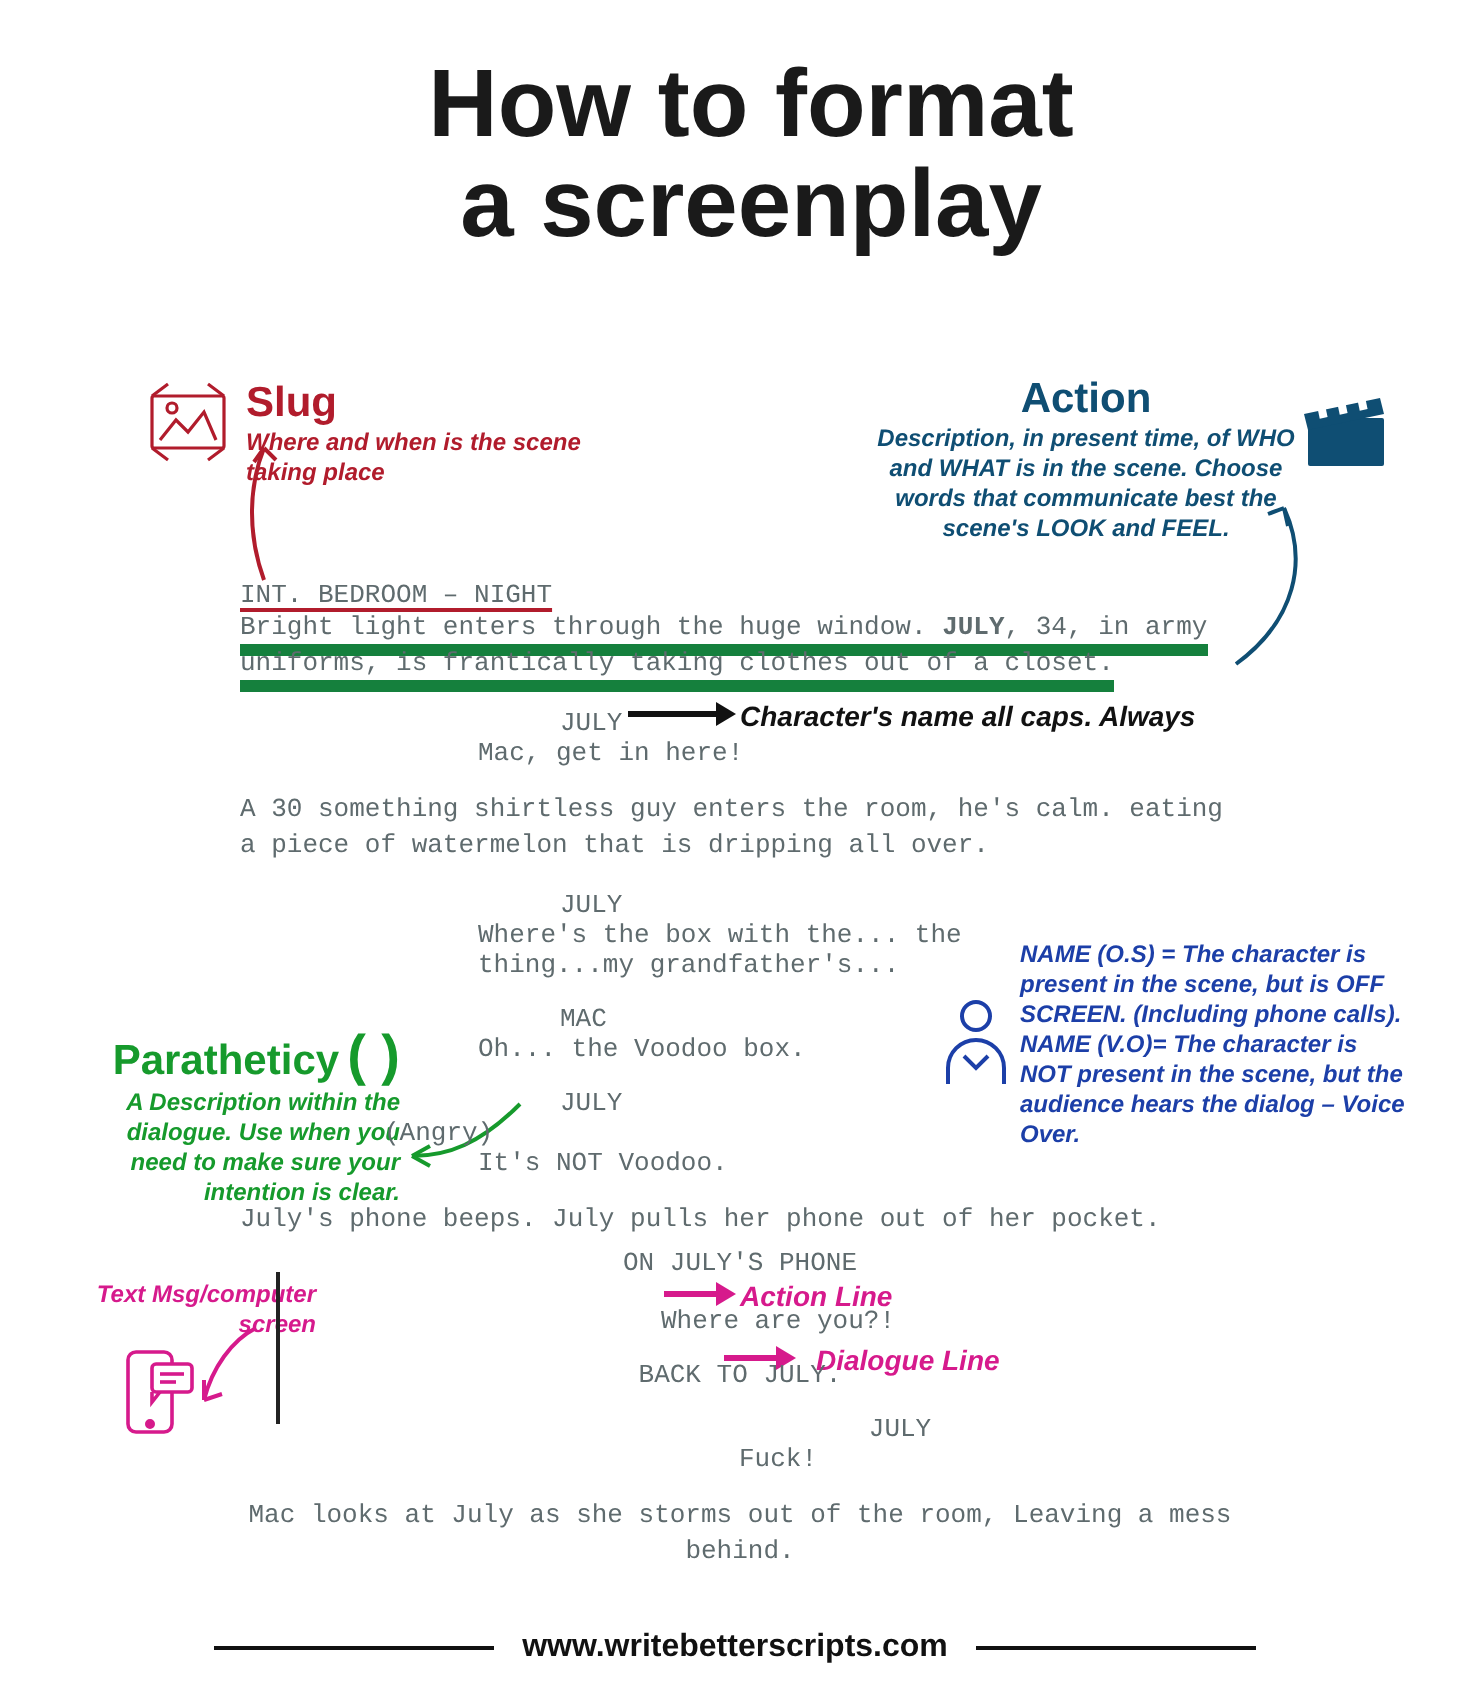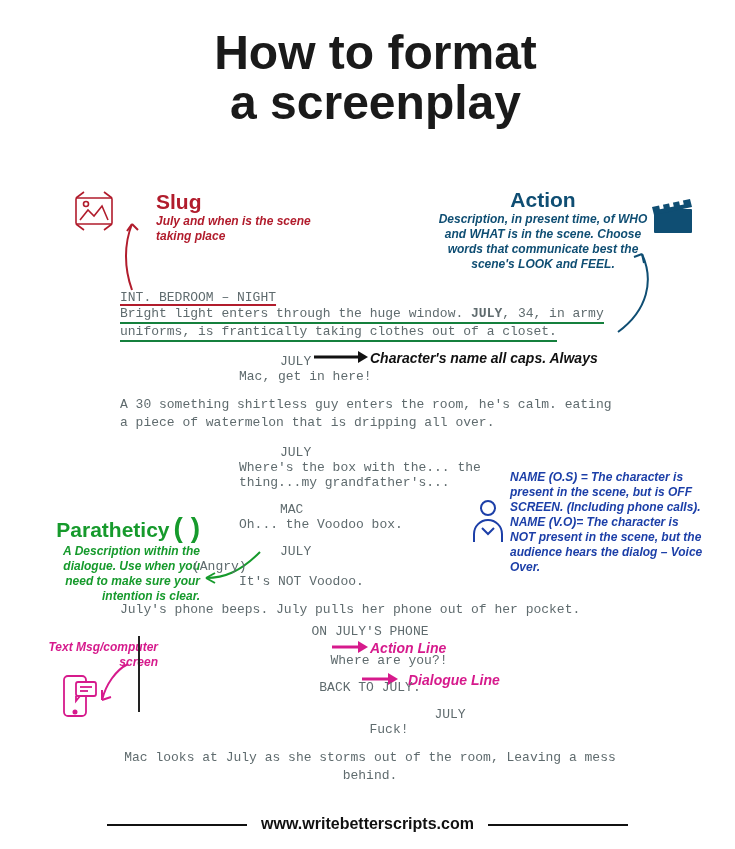--- a/index.html
+++ b/index.html
@@ -54,21 +54,21 @@
     content: "";
     display: inline-block;
     width: 140px;
     height: 2px;
     background: #111;
     vertical-align: middle;
     margin: 0 14px;
   }
 
   
-  .slug-block   { position:absolute; left:156px; top:190px; width:190px; }
+  .slug-block   { position:absolute; left:123px; top:190px; width:190px; }
   .action-block { position:absolute; left:438px; top:188px; width:210px;text-align:center; }
   .para-block   { position:absolute; left:40px;  top:512px; width:160px; text-align:right;}
   .os-block     { position:absolute; left:510px; top:470px; width:195px; }
   .txt-block    { position:absolute; left:38px;  top:640px; width:120px; text-align:right;}
   .charlabel    { position:absolute; left:370px; top:350px; }
 
   .slug-block .label-heading, .slug-block .label-desc { color:#b11c2c; }
   .action-block .label-heading, .action-block .label-desc { color:#0f4e73; }
   .para-block .label-heading, .para-block .label-desc { color:#169a2c; }
   .os-block .label-desc { color:#1c3fa8; }
@@ -76,21 +76,21 @@
   .actionline-lbl { color:#d61a8c; }
   .dialogline-lbl { color:#d61a8c; }
 
   
   .script { position:absolute; left:120px; top:290px; width:500px; }
   .slugline { text-decoration: underline; text-decoration-color:#b11c2c; text-decoration-thickness:1.5px; text-underline-offset:3px; }
   .action { margin-bottom:14px; line-height:1.35; }
   .char { margin-left:160px; }
   .dial { margin-left:119px; width:300px; margin-bottom:12px;}
   .paren { margin-left:72px; }
-  .action-underline { border-bottom:2px solid #15803d; display:inline; padding-bottom:1px;}
+  .action-underline { border-bottom:6px solid #15803d; display:inline; padding-bottom:1px;}
 
   .onphone-block { position:absolute; left:120px; top:624px; width:500px;text-align:center;}
   .actionline-lbl { position:absolute; left:370px; top:640px; }
   .dialogline-lbl { position:absolute; left:408px; top:672px; }
 
   
   .theater-icon { position:absolute; left:70px; top:190px; }
   .clapper-icon { position:absolute; left:650px; top:195px; }
   .person-icon  { position:absolute; left:470px; top:498px; }
   .phone-icon   { position:absolute; left:58px;  top:672px; }
@@ -100,21 +100,21 @@
 </head>
 <body>
 
 <div class="title">
   <span>How to format</span><br>
   <span>a screenplay</span>
 </div>
 
 <div class="slug-block">
   <div class="label-heading">Slug</div>
-  <div class="label-desc">July and when is the scene taking place</div>
+  <div class="label-desc">Where and when is the scene taking place</div>
 </div>
 <svg class="theater-icon" width="48" height="48" viewBox="0 0 48 48">
   <g stroke="#b11c2c" stroke-width="1.6" fill="none">
     <rect x="6" y="8" width="36" height="26" rx="1"></rect>
     <path d="M6 8 L14 2 M42 8 L34 2 M6 34 L14 40 M42 34 L34 40"></path>
     <path d="M10 30 l8 -10 l6 6 l8 -10 l6 14"></path>
     <circle cx="16" cy="14" r="2.5"></circle>
   </g>
 </svg>
 <svg style="position:absolute;left:118px;top:218px" width="26" height="80">

